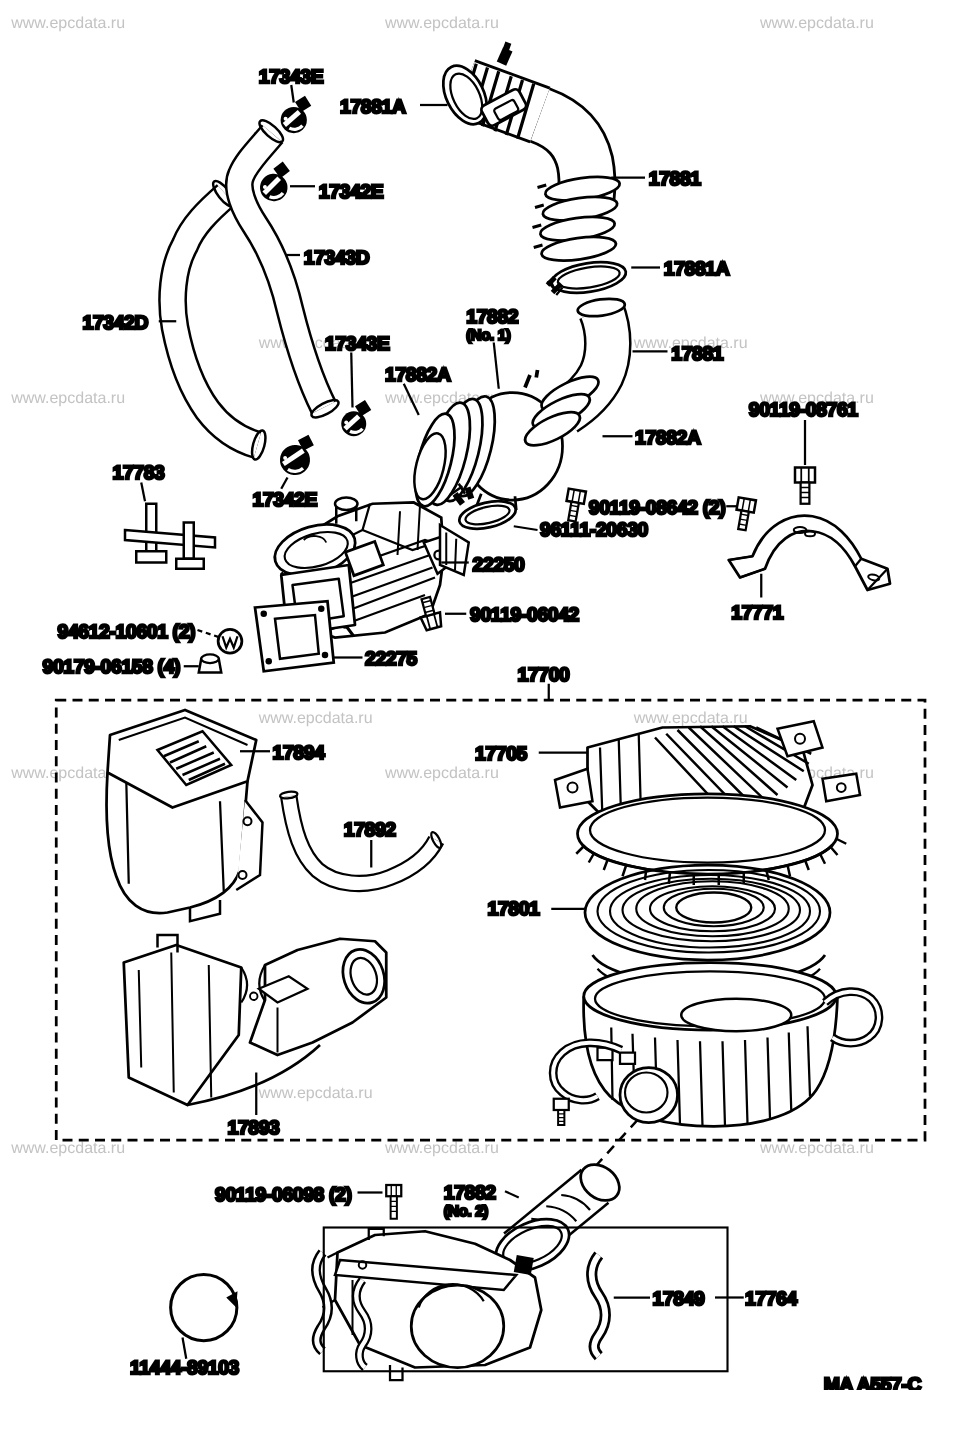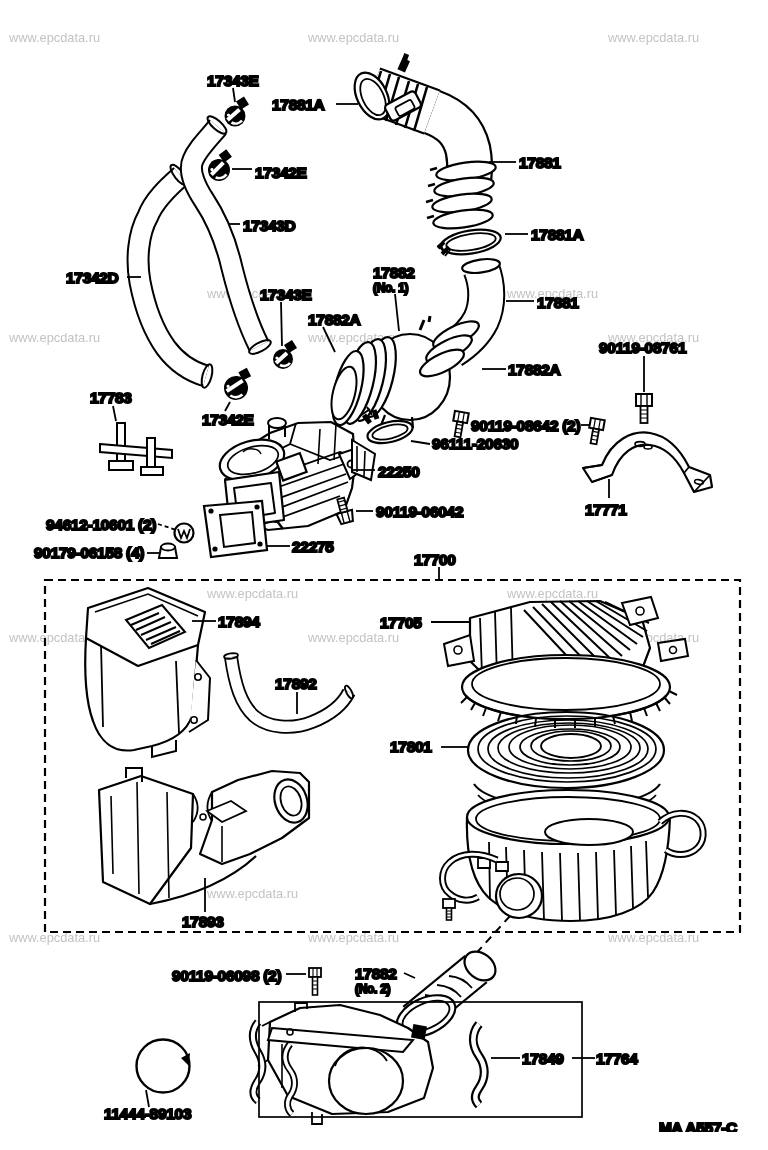--- a/index.html
+++ b/index.html
@@ -1,16 +1,16 @@
 <!DOCTYPE html>
 <html><head>
 <meta charset="utf-8">
 <style>
 html,body{margin:0;padding:0;background:#fff;}
-#page{position:relative;width:768px;height:1112px;background:#4d7c0f;overflow:hidden;margin-top:20px;}
+#page{position:relative;width:768px;height:1112px;background:#4d7c0f;overflow:hidden;}
 text{font-family:"Liberation Sans",sans-serif;}
 .wm{font-size:12.8px;fill:#c3c3c3;font-weight:400;}
 .lb{font-size:15.5px;font-weight:700;fill:#000;letter-spacing:-0.3px;}
 .lbs{font-size:12px;font-weight:700;fill:#000;letter-spacing:-0.3px;}
 </style>
 </head>
 <body>
 <div id="page">
 <svg width="768" height="1150" viewBox="0 0 768 1150">
 <rect x="0" y="0" width="768" height="1150" fill="#fff"></rect>

